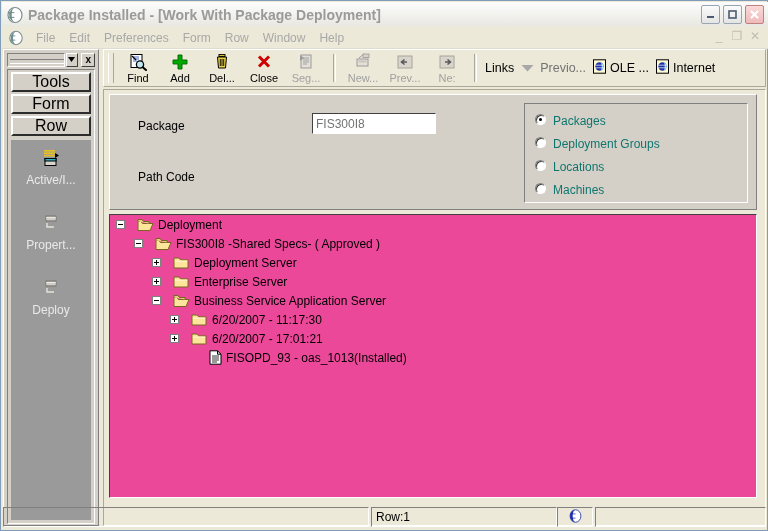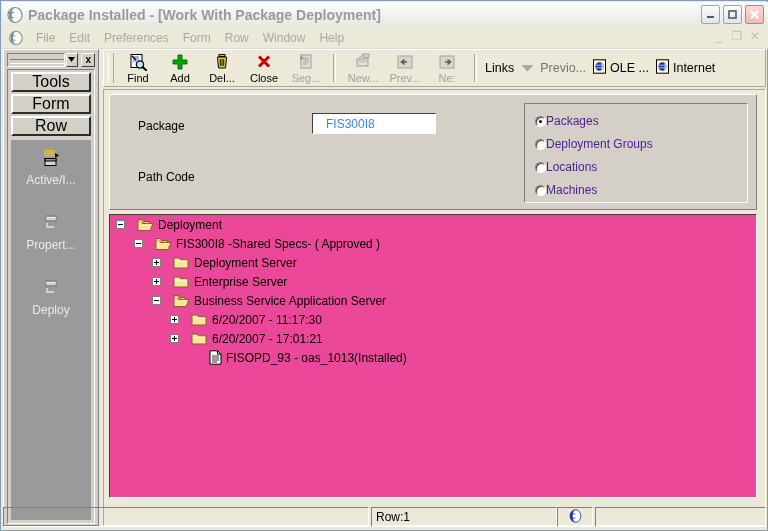--- a/index.html
+++ b/index.html
@@ -151,31 +151,31 @@
     background:#d4d0c8;
     border:1px solid #ffffff;border-right-color:#808080;border-bottom-color:#808080;
     box-sizing:border-box;
   }
   .fld-label{position:absolute;font-size:12px;color:#000;}
   .fld-input{
     position:absolute;background:#ffffff;
     border-top:1px solid #404040;border-left:1px solid #404040;
     border-right:1px solid #ffffff;border-bottom:1px solid #ffffff;
     box-shadow:1px 1px 0 #d4d0c8;
-    font-family:"Liberation Sans",sans-serif;font-size:12px;color:#3b82f6;
-    padding:1px 0 0 13px;box-sizing:border-box;outline:none;
+    font-family:"Liberation Sans",sans-serif;font-size:12px;color:#737373;
+    padding:1px 0 0 3px;box-sizing:border-box;outline:none;
   }
   .radio-group{
     position:absolute;left:414px;top:8px;width:224px;height:100px;
     border:1px solid #808080;border-right-color:#ffffff;border-bottom-color:#ffffff;
     box-sizing:border-box;
   }
   .radio-row{
-    position:absolute;left:10px;display:flex;align-items:center;
-    font-size:12px;color:#4c1d95;
+    position:absolute;left:10px;display:flex;align-items:flex-start;gap:7px;
+    font-size:12px;color:#0f766e;
   }
   .radio-dot{
     width:11px;height:11px;border-radius:50%;
     background:#ffffff;
     border:1px solid #808080;border-right-color:#ffffff;border-bottom-color:#ffffff;
     box-sizing:border-box;position:relative;flex:none;
     box-shadow:inset 1px 1px 0 #404040;
   }
   .radio-dot.on::after{
     content:"";position:absolute;left:3px;top:3px;width:3px;height:3px;

